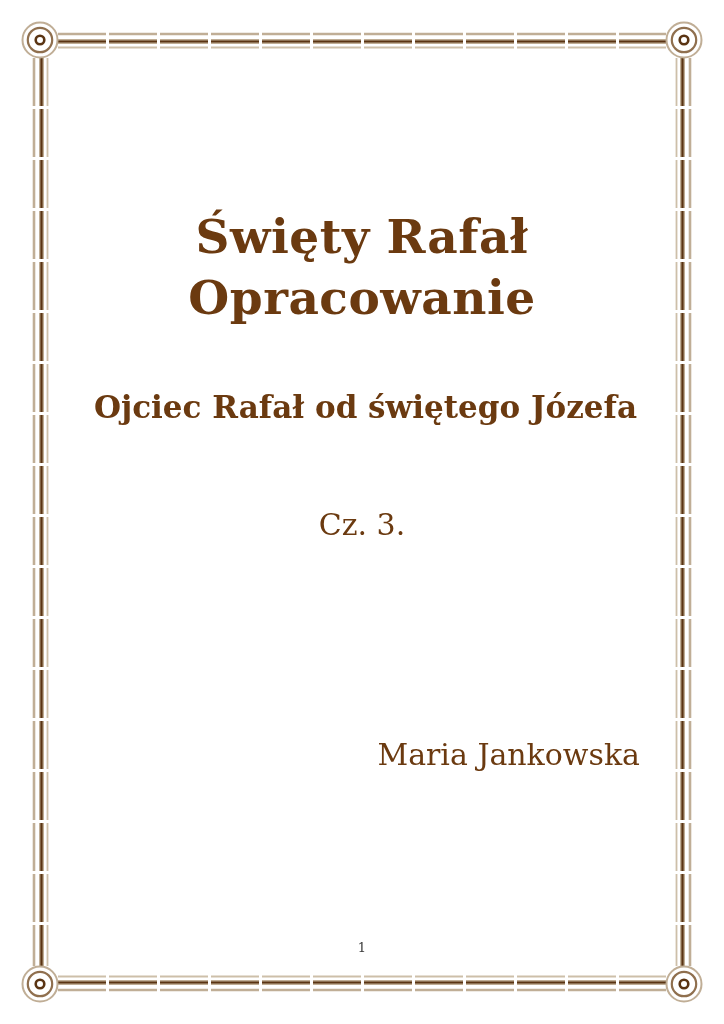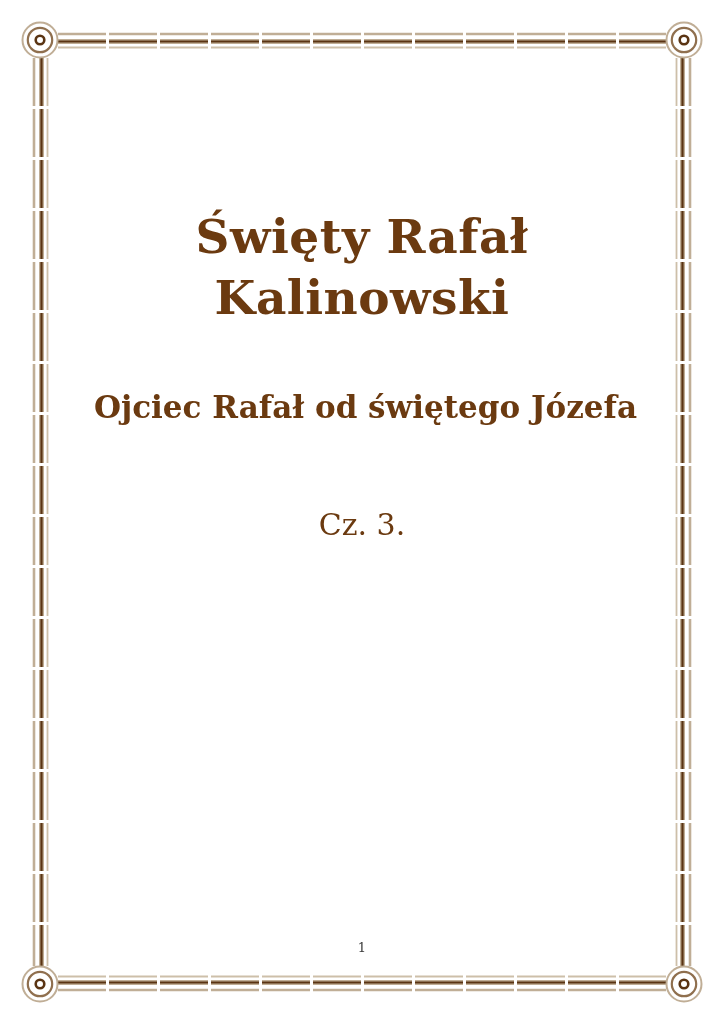--- a/index.html
+++ b/index.html
@@ -118,25 +118,26 @@
     <line x1="676.5" y1="58" x2="676.5" y2="966" class="tanlt-stroke" stroke-width="1.8"></line>
 
     <use href="#corner-medallion" x="40" y="40"></use>
     <use href="#corner-medallion" x="684" y="40"></use>
     <use href="#corner-medallion" x="40" y="984"></use>
     <use href="#corner-medallion" x="684" y="984"></use>
   </svg>
 
   <div class="title">
     <div>Święty Rafał</div>
-    <div>Kalinowski</div>
+    <div>Opracowanie</div>
   </div>
 
   <div class="subtitle">Ojciec Rafał od świętego Józefa</div>
 
   <div class="part">Cz. 3.</div>
 
   <div class="credit">
+    <div>Maria Jankowska</div>
   </div>
 
   <div class="pagenum">1</div>
 
 </div>
 
 </body></html>

